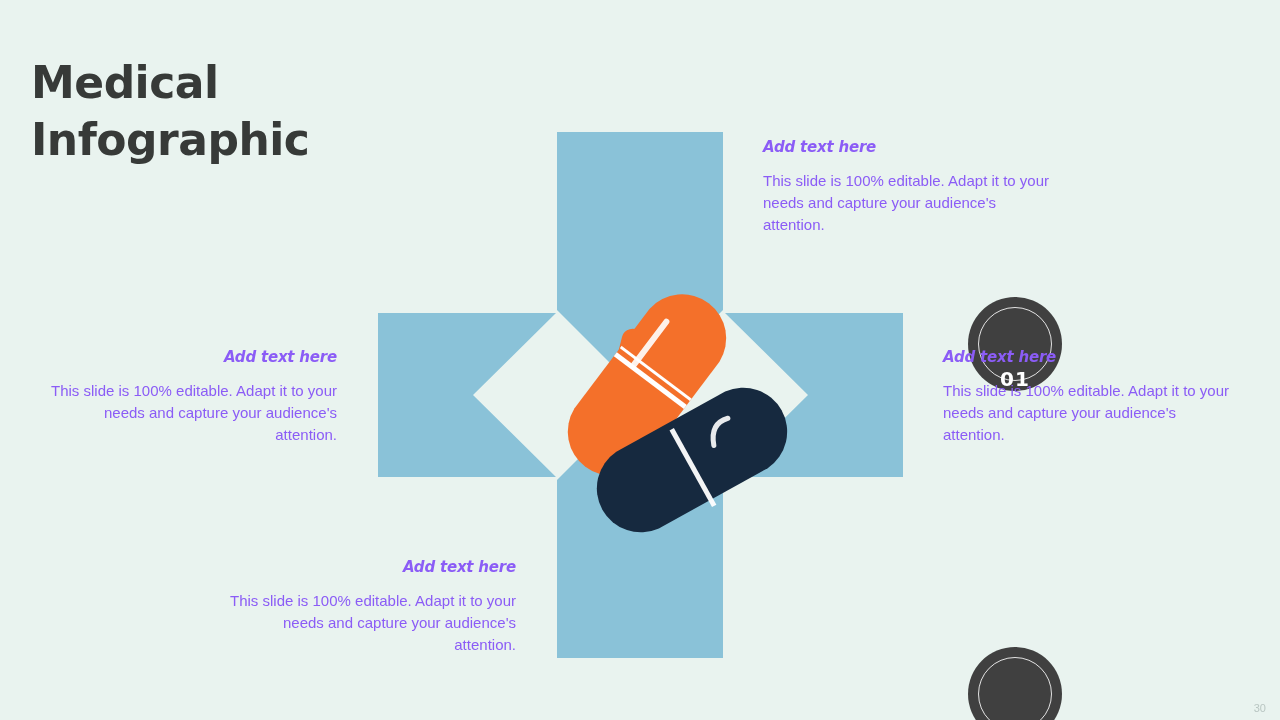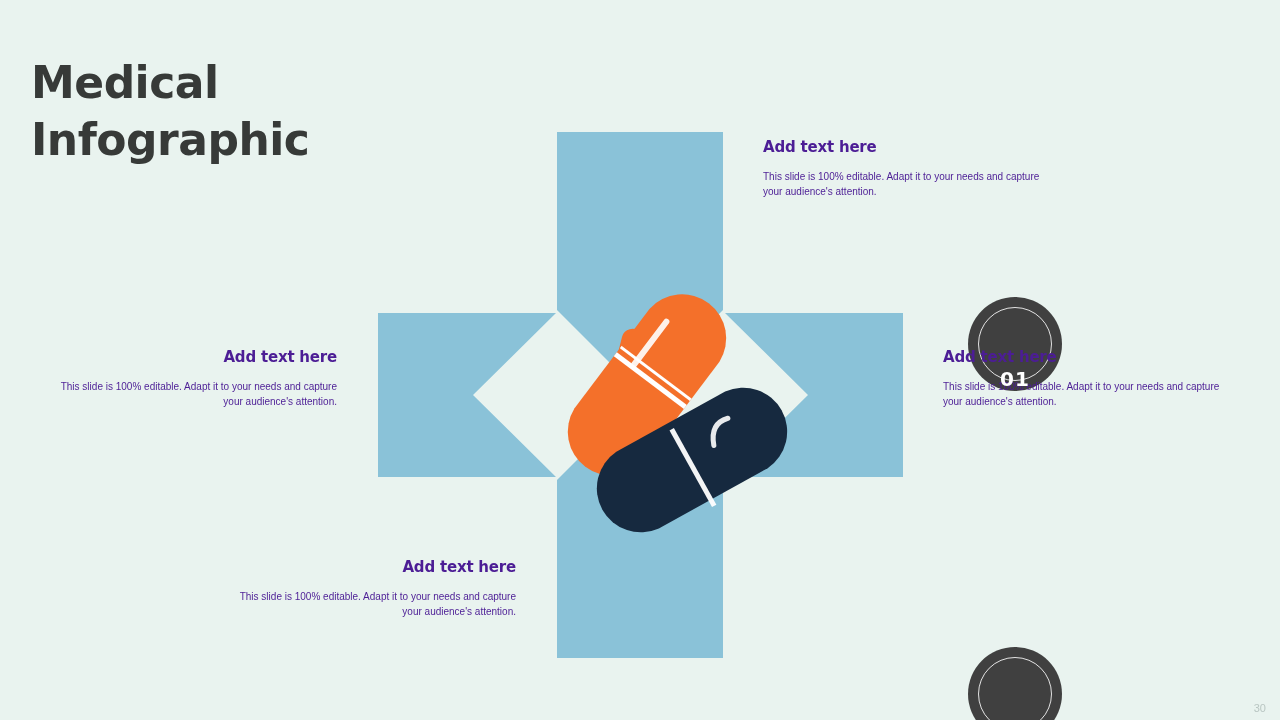--- a/index.html
+++ b/index.html
@@ -82,29 +82,30 @@
 
   
   .text-block {
     position: absolute;
     width: 290px;
   }
   .tb-heading {
     font-family: "DejaVu Sans", sans-serif;
     font-size: 15px;
     font-weight: bold;
-    color: #4c1d95;
+    color: #8b5cf6;
     margin-bottom: 14px;
     letter-spacing: -0.2px;
+    font-style: italic;
   }
   .tb-body {
     font-family: "Liberation Sans", sans-serif;
-    font-size: 10px;
+    font-size: 15px;
     line-height: 1.45;
-    color: #4c1d95;
+    color: #8b5cf6;
   }
   .align-right { text-align: right; }
   .align-left  { text-align: left; }
 
   #text-01 { left: 763px; top: 138px; }
   #text-02 { left: 943px; top: 348px; }
   #text-03 { left: 226px; top: 558px; }
   #text-04 { left: 47px;  top: 348px; }
 
   

